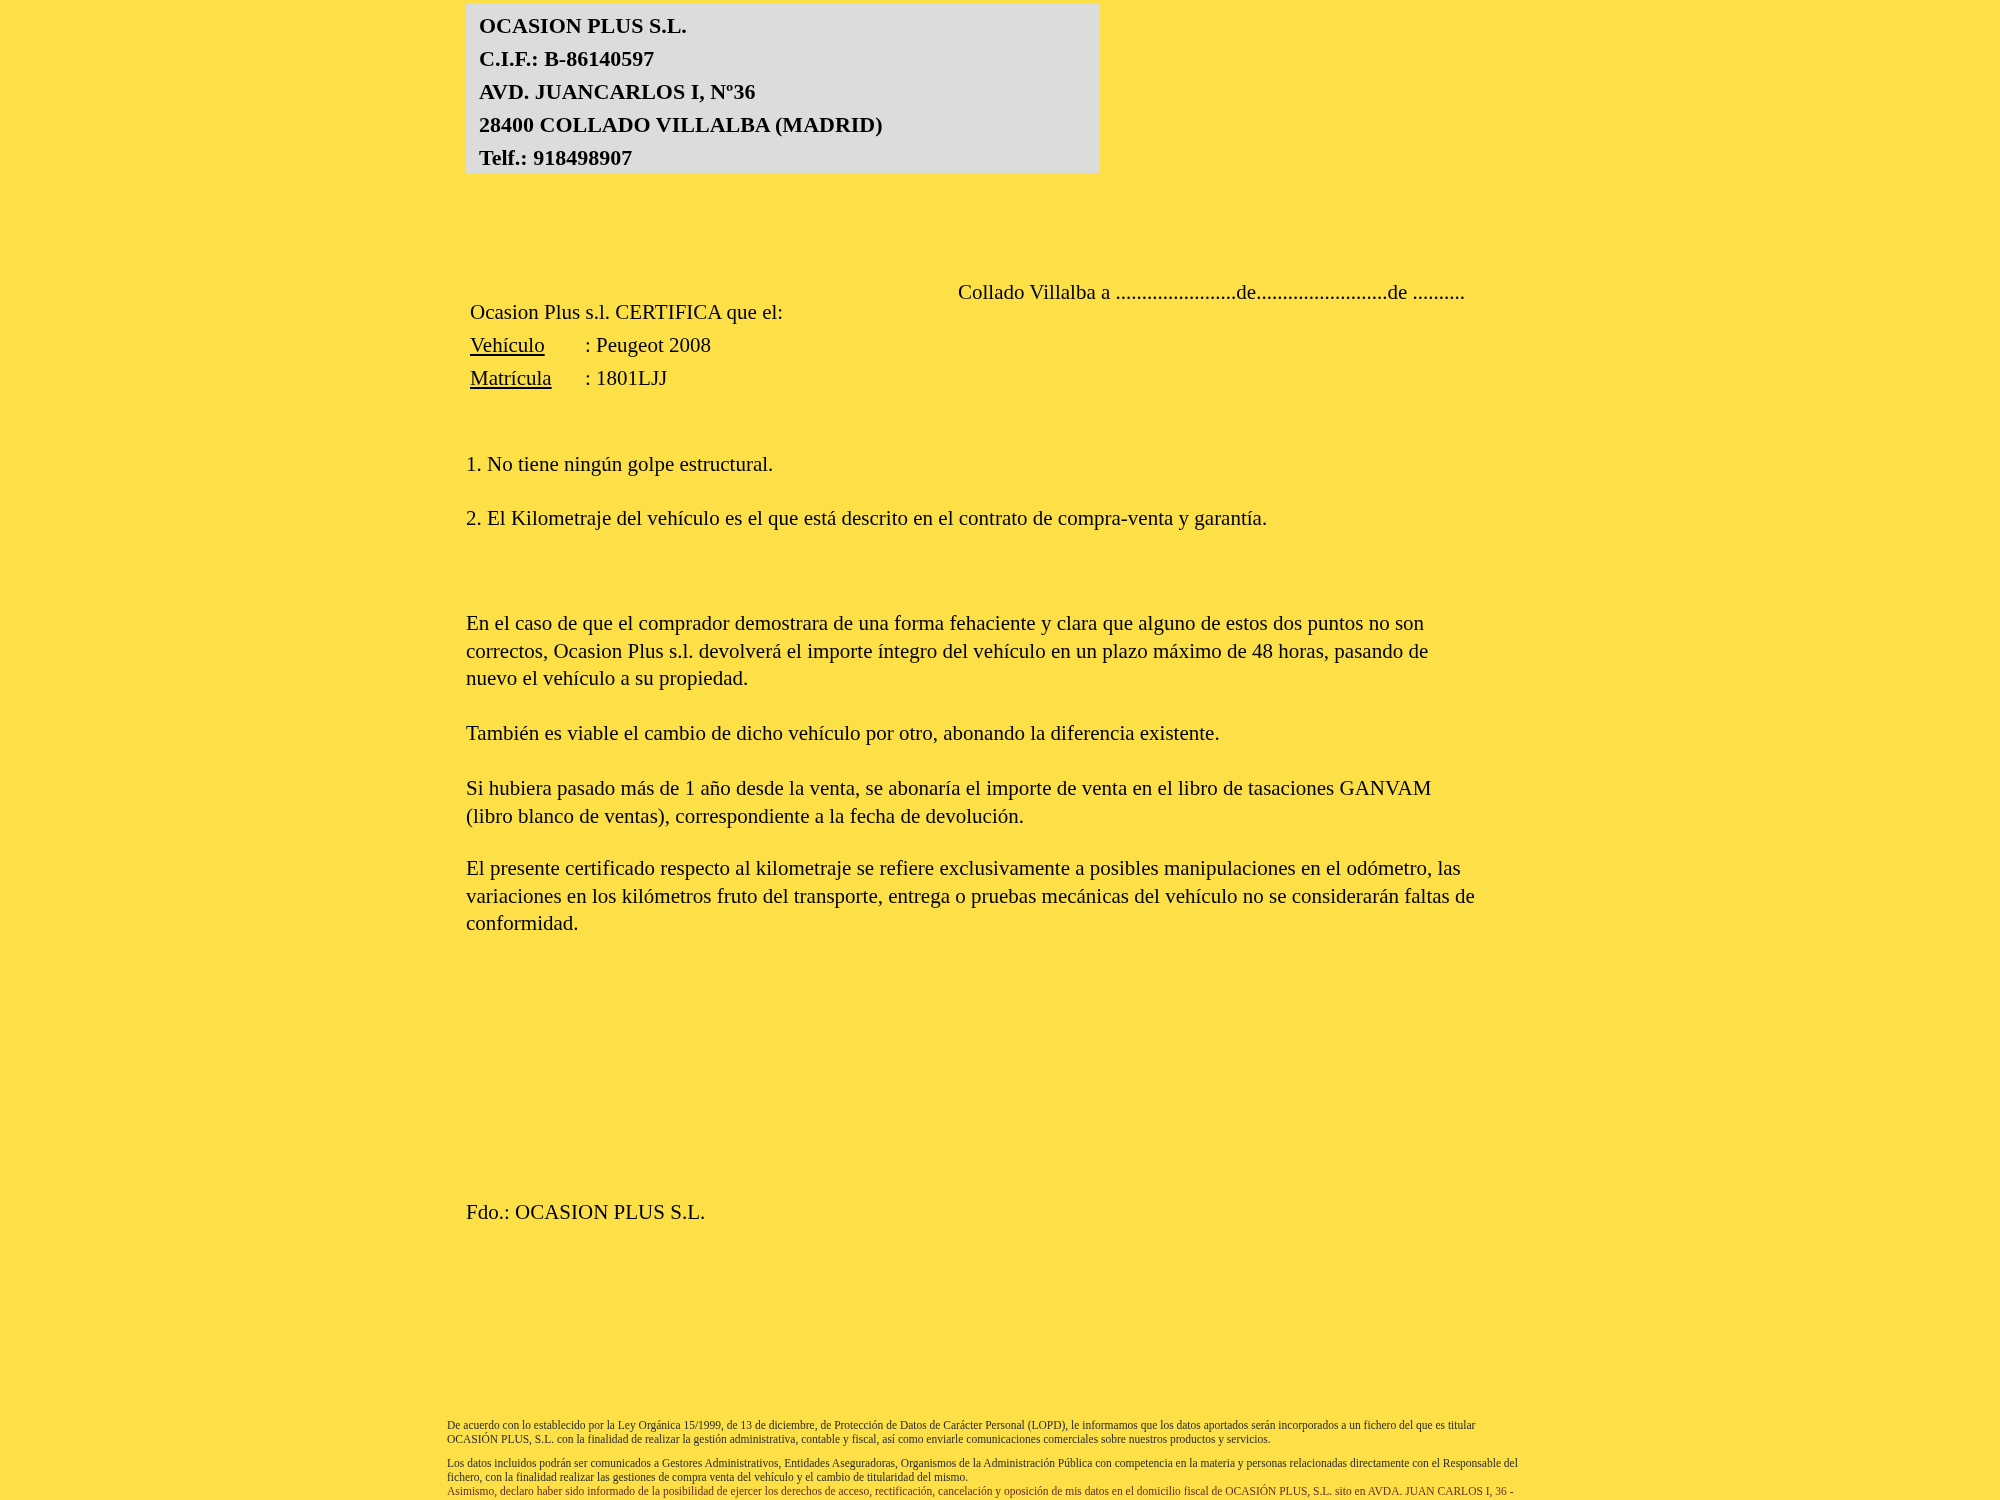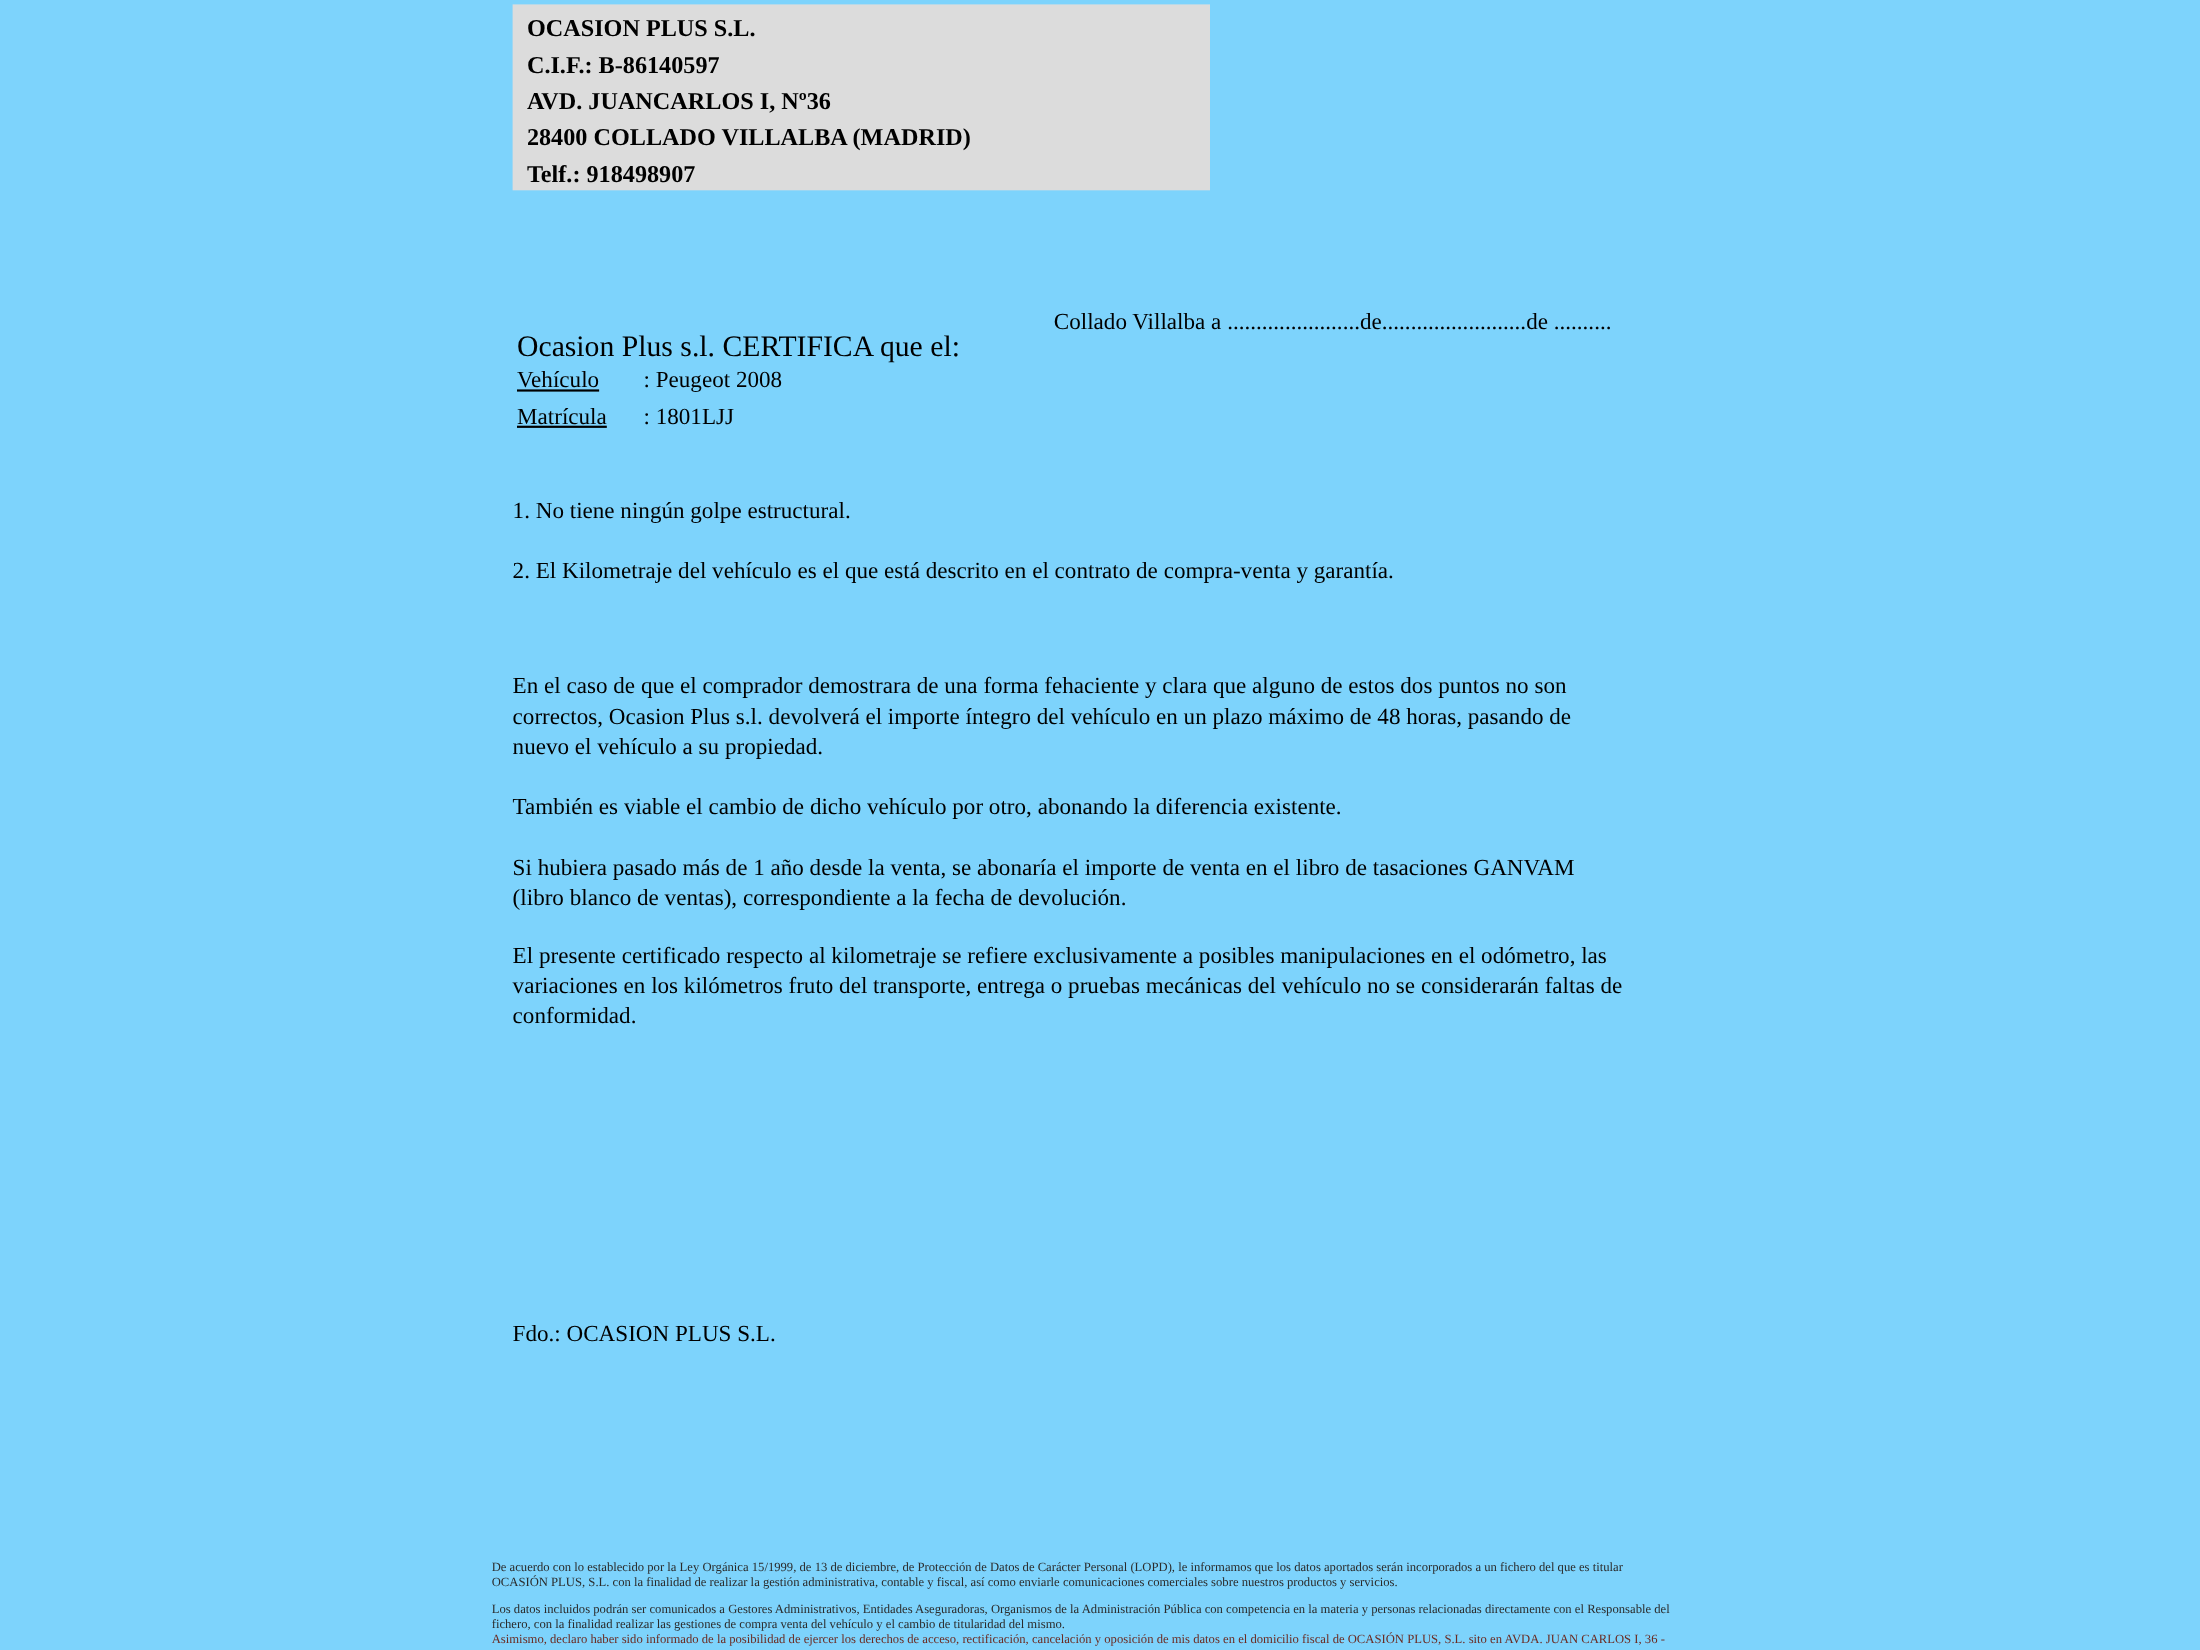--- a/index.html
+++ b/index.html
@@ -1,20 +1,20 @@
 <!DOCTYPE html>
 <html><head>
 <meta charset="utf-8">
 <style>
   html, body { margin: 0; padding: 0; background: #ffffff; }
   .page {
     position: relative;
     width: 2000px;
     height: 1500px;
-    background: #7dd3fc;
+    background: #fde047;
     font-family: "Liberation Serif", "DejaVu Serif", serif;
     color: #000000;
     overflow: hidden;
   }
 
   .header-box {
     position: absolute;
     left: 466px;
     top: 4px;
     width: 634px;
@@ -36,21 +36,21 @@
     top: 238px;
     font-size: 21px;
     white-space: nowrap;
     margin-top: 42px;
   }
 
   .cert-intro {
     position: absolute;
     left: 470px;
     top: 300px;
-    font-size: 27px;
+    font-size: 21px;
     white-space: nowrap;
   }
   .field-row {
     position: absolute;
     left: 470px;
     font-size: 21px;
     white-space: nowrap;
   }
   .field-row .flabel {
     display: inline-block;

